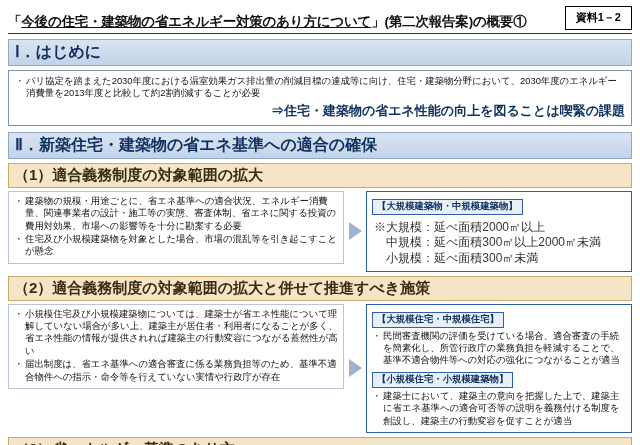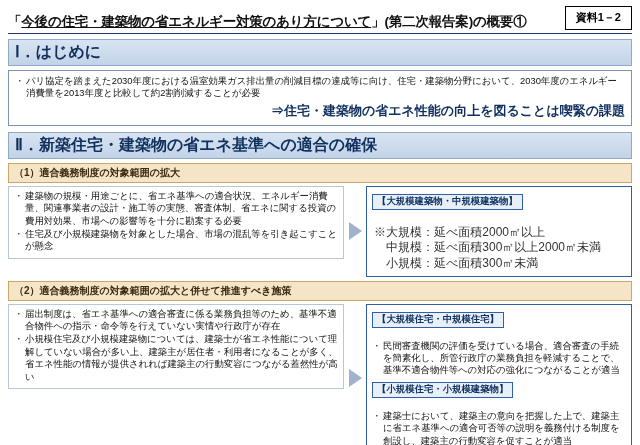--- a/index.html
+++ b/index.html
@@ -93,21 +93,21 @@
   .arrow-col {
     width: 22px;
     display: flex;
     align-items: center;
     justify-content: center;
   }
   .right-col { flex: 1; }
   .subhead {
     background: #f5e4c6;
     border: 1px solid #c9a96a;
-    font-size: 10px;
+    font-size: 15px;
     font-weight: bold;
     color: #3a2c10;
     padding: 2px 5px;
     margin-bottom: 3px;
   }
   .left-body {
     border: 1px solid #b9c6d8;
     padding: 3px 5px 4px 5px;
     min-height: 38px;
     background: #fff;
@@ -119,21 +119,21 @@
     height: 100%;
   }
   .box-title {
     font-size: 9.4px;
     font-weight: bold;
     color: #10305e;
     background: #e7eff9;
     border: 1px solid #2f5fa8;
     display: inline-block;
     padding: 0px 4px 1px 4px;
-    margin-bottom: 12px;
+    margin-bottom: 2px;
   }
   .note {
     font-size: 12px;
     color: #333;
     line-height: 1.3;
     margin-top: 3px;
     padding-left: 2px;
   }
   .arrow {
     width: 0; height: 0;
@@ -184,22 +184,22 @@
         </div>
       </div>
     </div>
   </div>
 
   <div>
     <div class="subhead">（2）適合義務制度の対象範囲の拡大と併せて推進すべき施策</div>
     <div class="row">
       <div class="left-col">
         <div class="left-body">
+          <div class="bullet">小規模住宅及び小規模建築物については、建築士が省エネ性能について理解していない場合が多い上、建築主が居住者・利用者になることが多く、省エネ性能の情報が提供されれば建築主の行動変容につながる蓋然性が高い</div>
           <div class="bullet">届出制度は、省エネ基準への適合審査に係る業務負担等のため、基準不適合物件への指示・命令等を行えていない実情や行政庁が存在</div>
-          <div class="bullet">小規模住宅及び小規模建築物については、建築士が省エネ性能について理解していない場合が多い上、建築主が居住者・利用者になることが多く、省エネ性能の情報が提供されれば建築主の行動変容につながる蓋然性が高い</div>
         </div>
       </div>
       <div class="arrow-col">
           <div class="arrow"></div>
         </div>
       <div class="right-col">
         <div class="box-blue">
           <div class="box-title">【大規模住宅・中規模住宅】</div>
           <div class="bullet">民間審査機関の評価を受けている場合、適合審査の手続を簡素化し、所管行政庁の業務負担を軽減することで、基準不適合物件等への対応の強化につながることが適当</div>
           <div class="box-title" style="margin-top:3px;">【小規模住宅・小規模建築物】</div>

